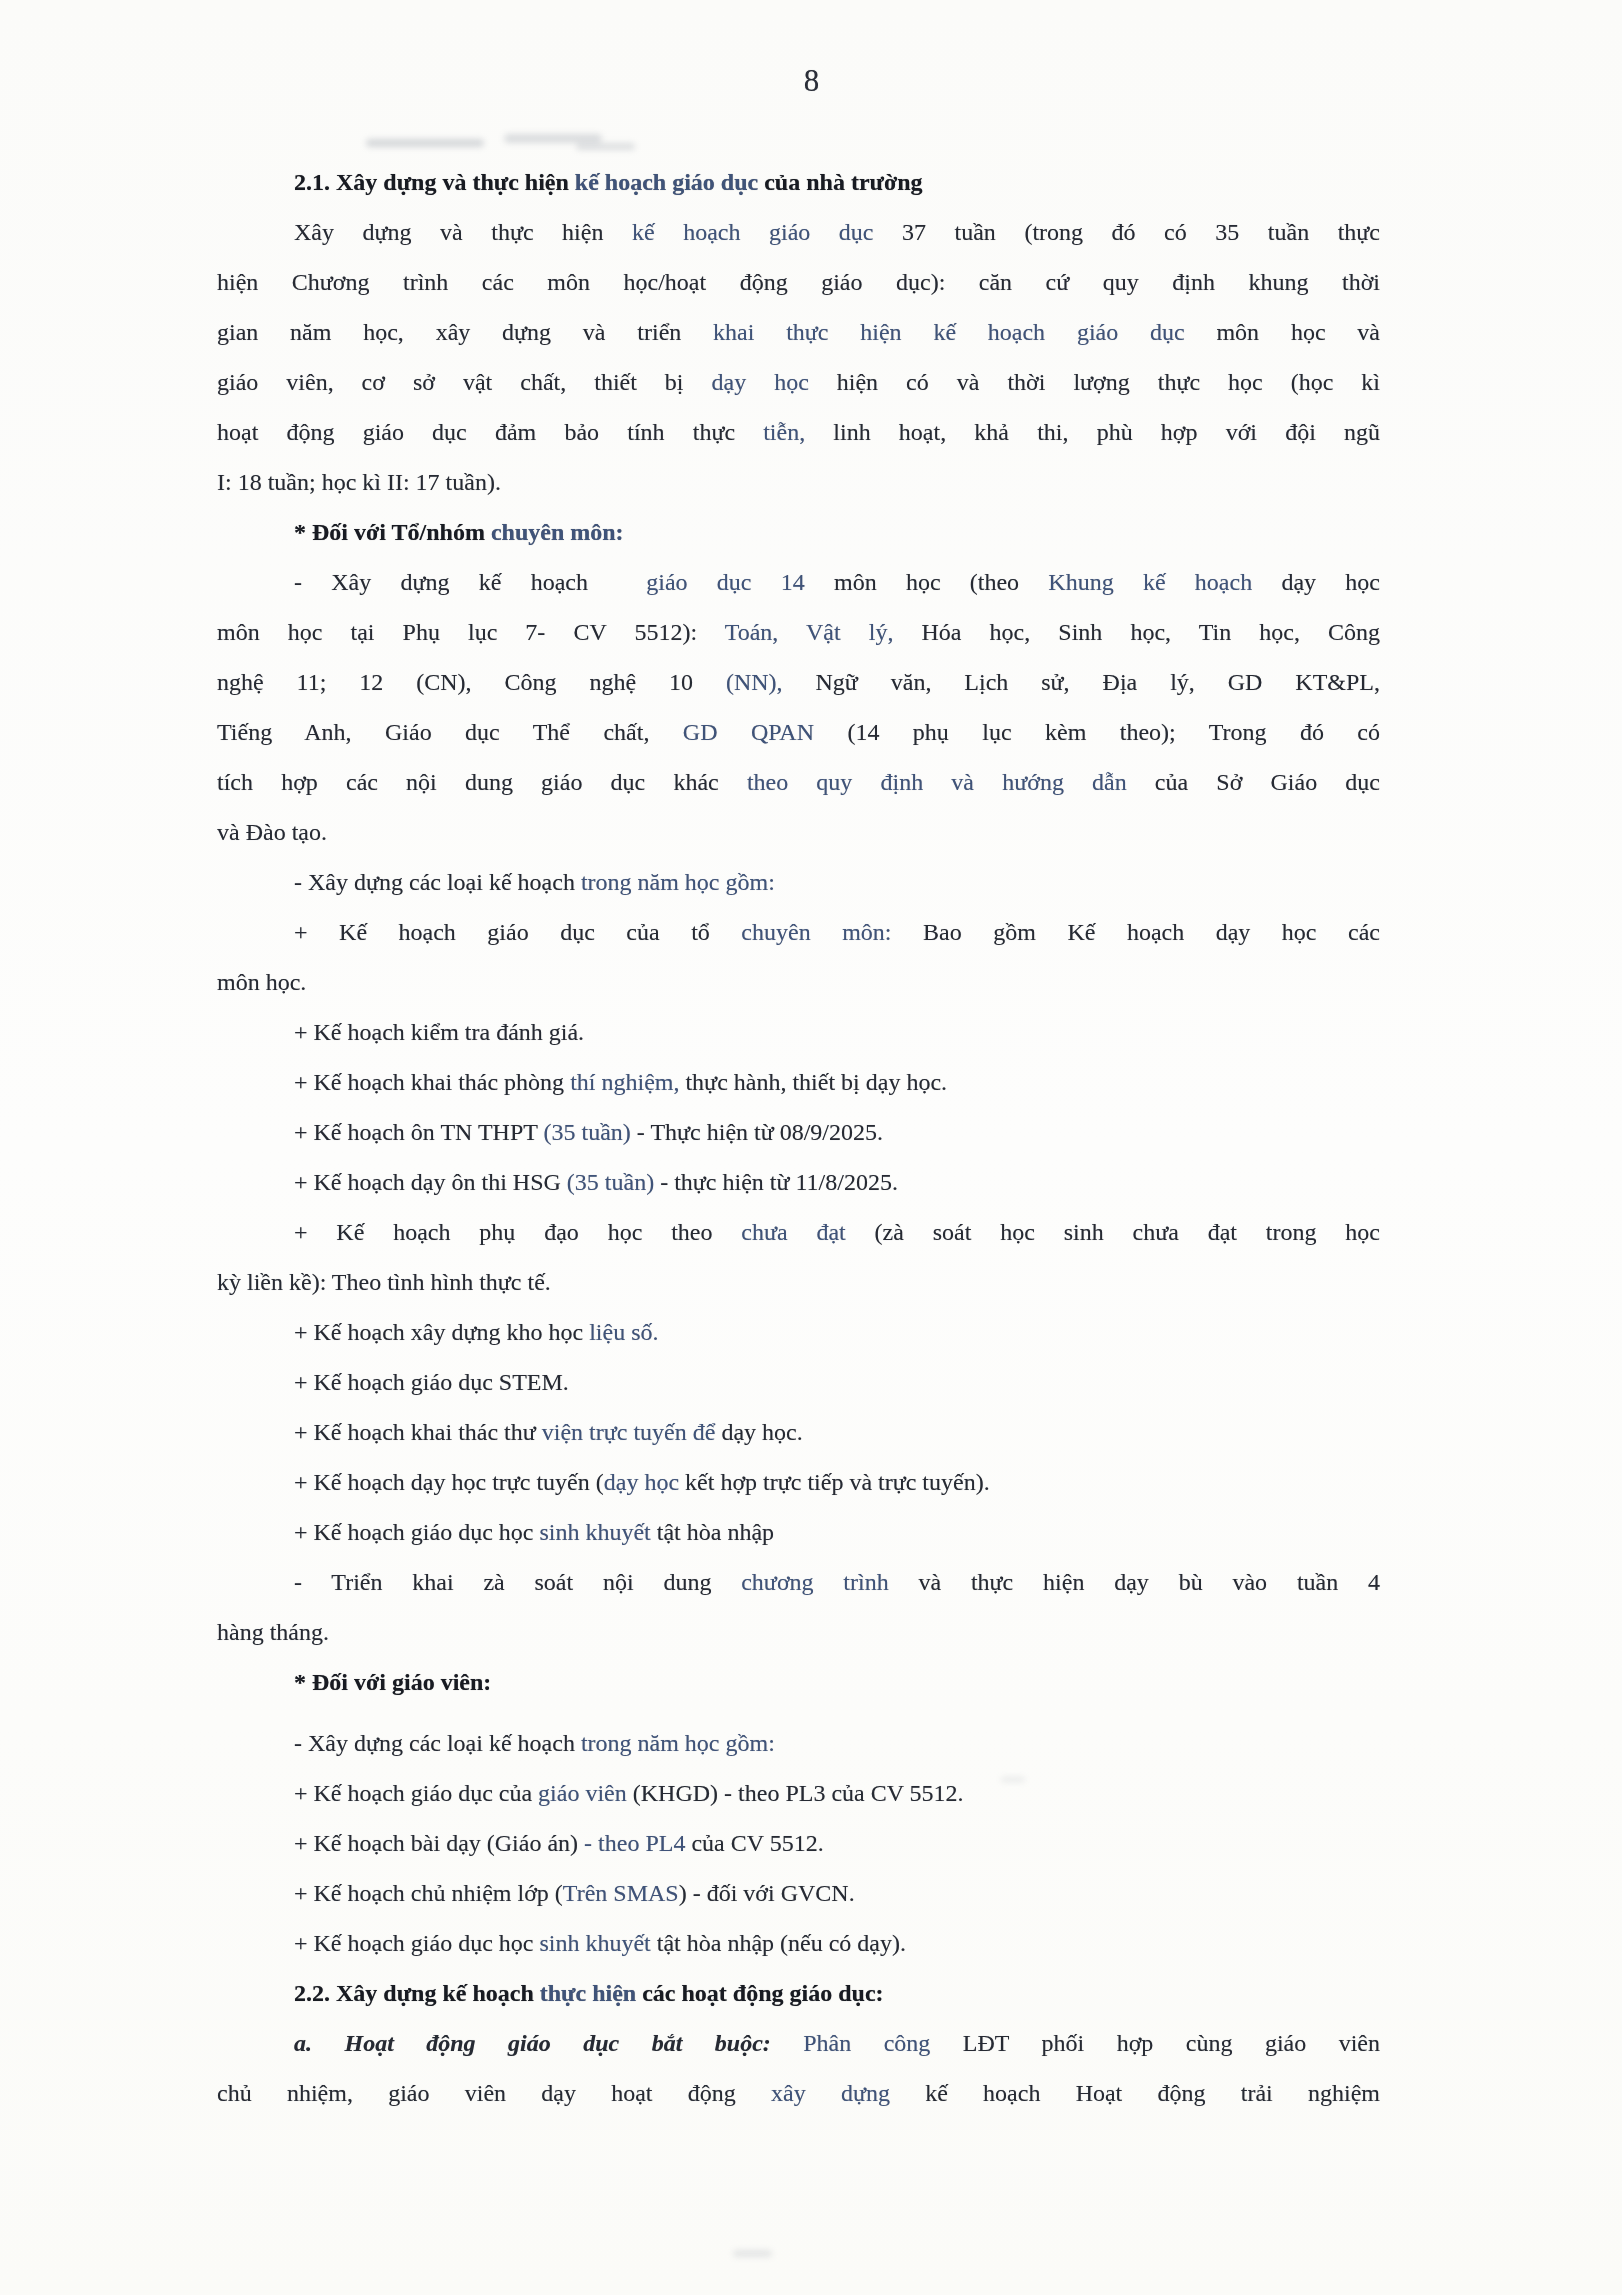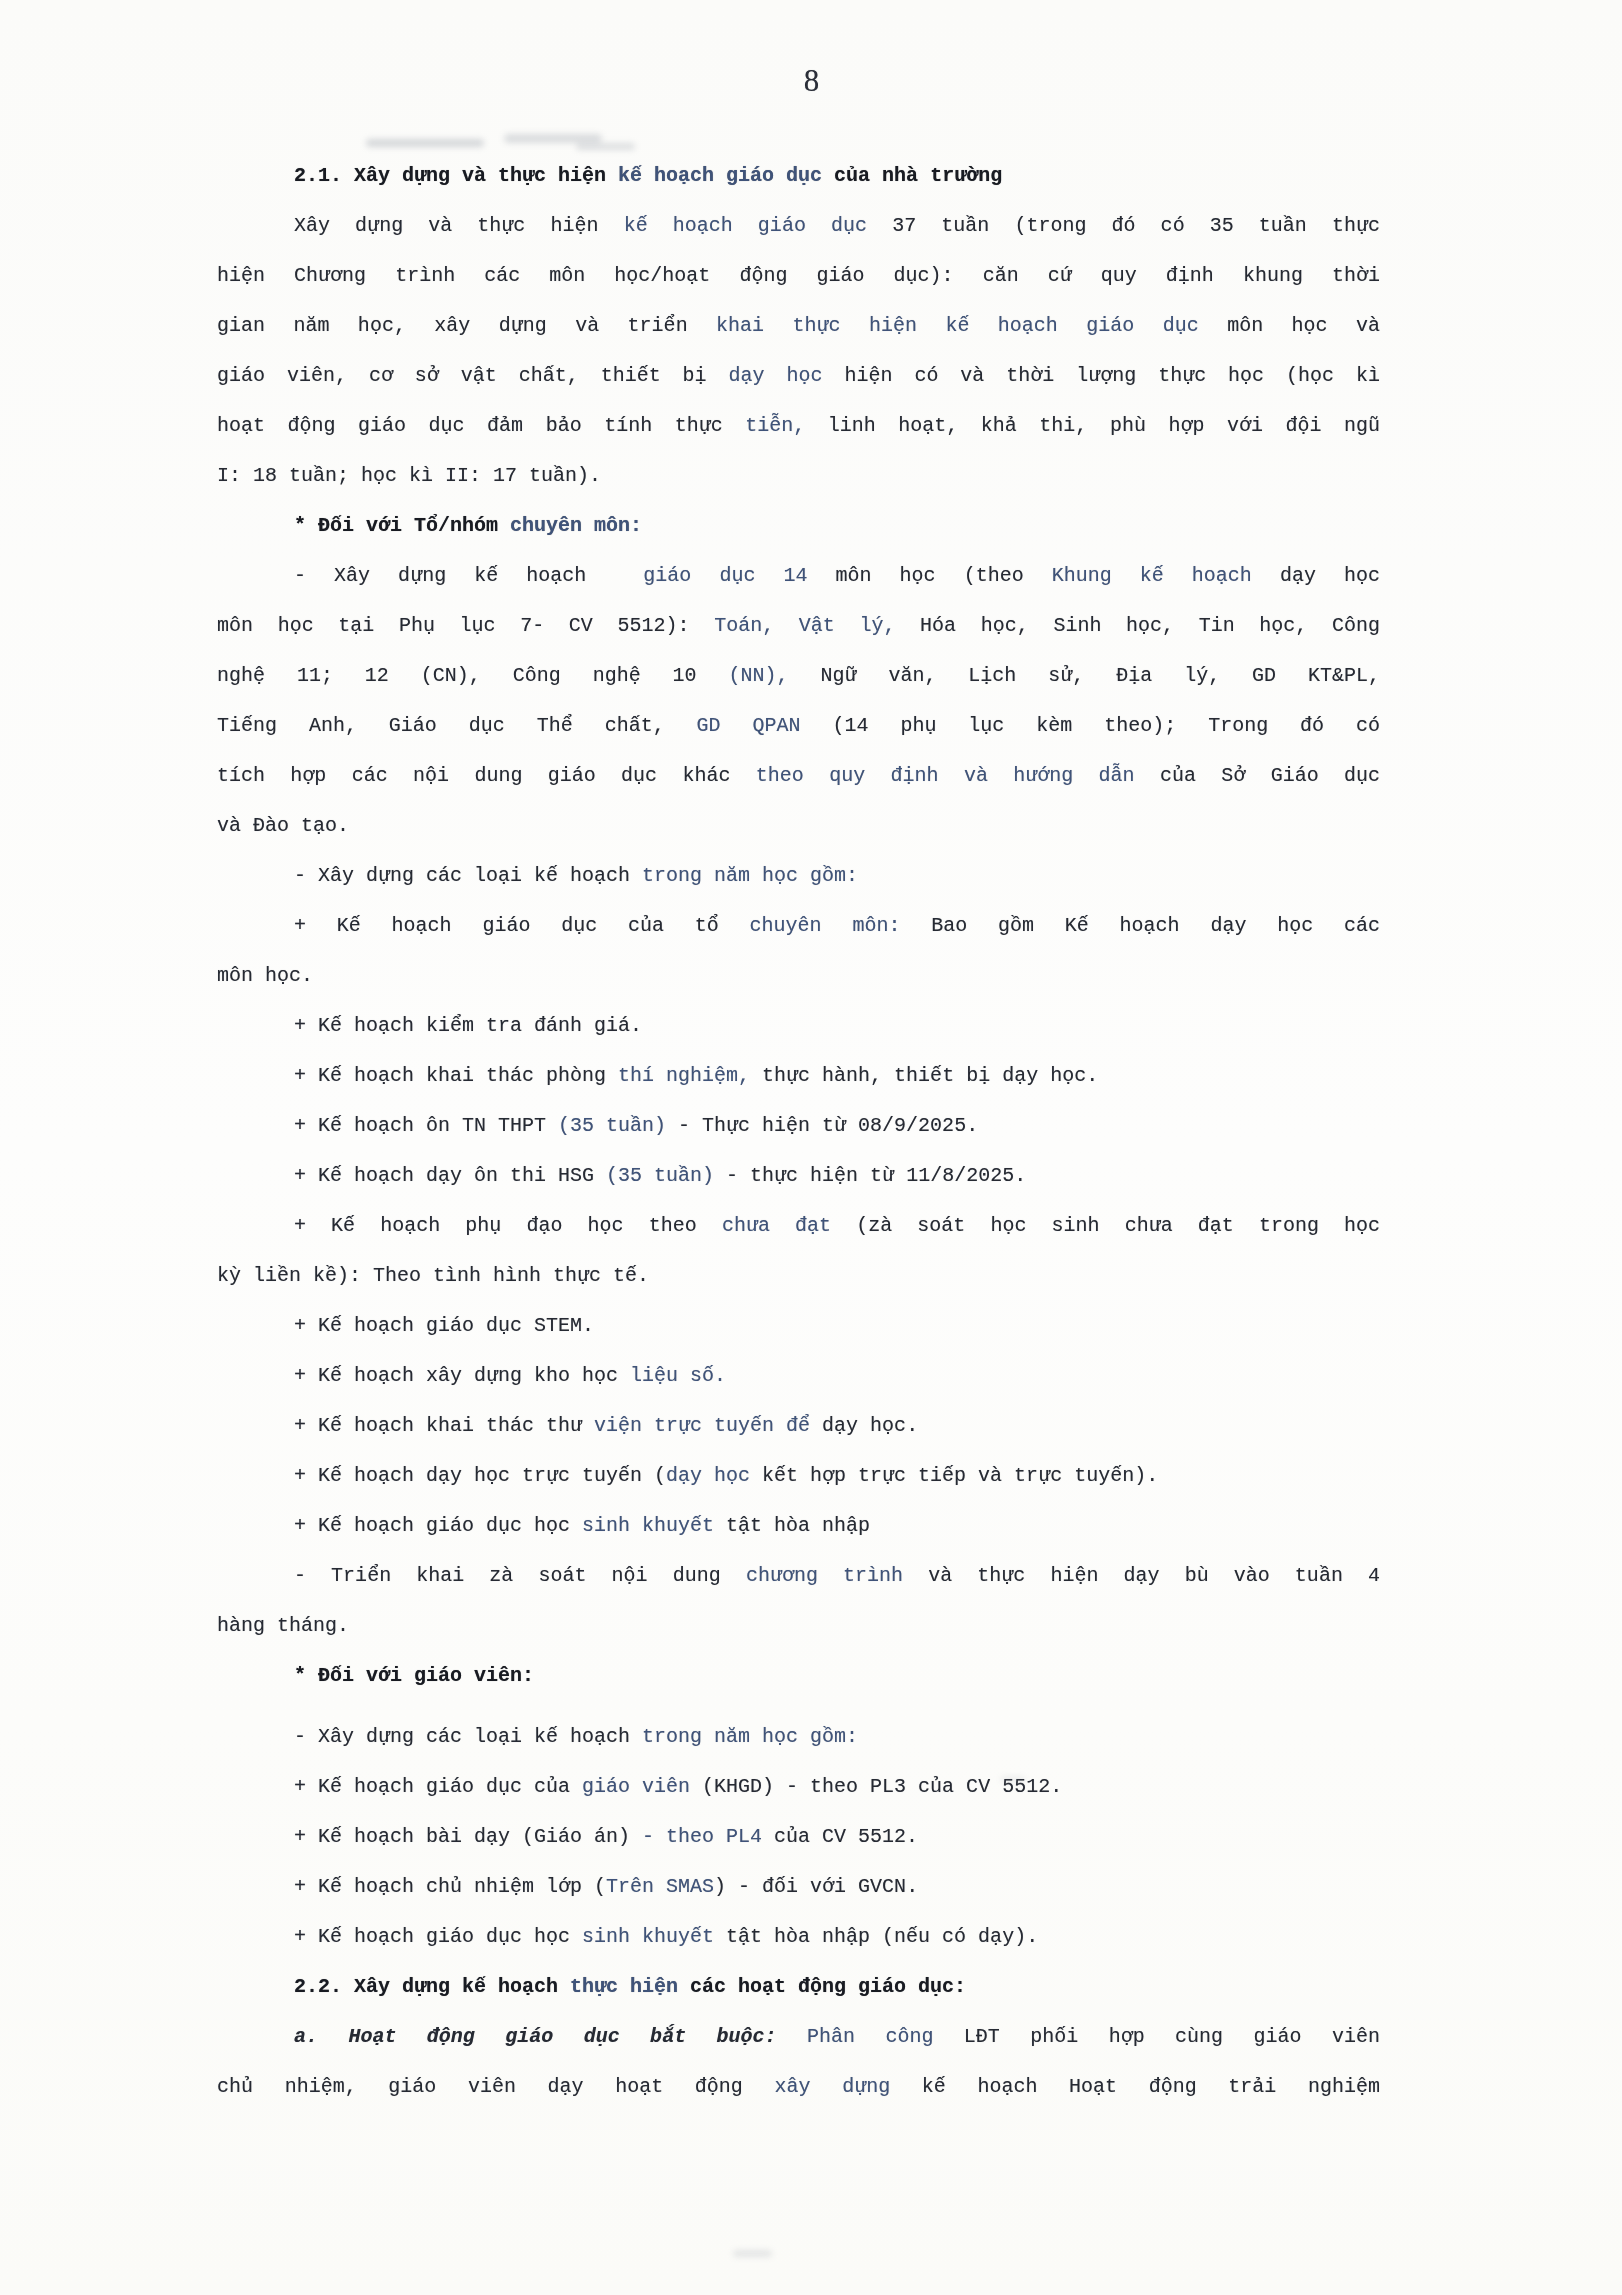--- a/index.html
+++ b/index.html
@@ -10,24 +10,23 @@
     color:#262a33;
     overflow:hidden;
   }
   .page{position:absolute;inset:0;background:linear-gradient(180deg,#fbfbf9 0%,#fdfdfc 50%,#fbfbf8 100%);}
   .pageno{
     position:absolute;top:63px;left:0;width:100%;
     text-align:center;font-size:31px;color:#2a2e38;
     text-shadow:0 0 0.7px rgba(40,44,56,.45);
   }
   .content{
-    position:absolute;left:217px;top:151px;width:1163px;
-    font-size:20px;
+    position:absolute;left:217px;top:157px;width:1163px;
+    font-size:24px;
     text-shadow:0 0 0.7px rgba(40,44,56,.38);
-    font-family:Liberation Mono, monospace;
   }
   .line{
     height:50px;line-height:50px;white-space:nowrap;
     text-align:left;
   }
   .line.just{white-space:normal;text-align:justify;text-align-last:justify;}
   .line.ind{padding-left:77px;}
   .line.b{font-weight:bold;color:#181b22;text-shadow:0 0 0.7px rgba(16,18,24,.55);}
   .line.gap{margin-top:10.5px;}
   .smudge{position:absolute;background:#8f96a0;filter:blur(3.3px);border-radius:5.2px;pointer-events:none;}
@@ -54,22 +53,22 @@
       <div class="line"><span>và Đào tạo.</span></div>
       <div class="line ind"><span>- Xây dựng các loại kế hoạch </span><span style="color: rgb(63, 83, 121);">trong năm học gồm:</span></div>
       <div class="line ind just"><span>+ Kế hoạch giáo dục của tổ </span><span style="color: rgb(63, 83, 121);">chuyên môn:</span><span> Bao gồm Kế hoạch dạy học các</span></div>
       <div class="line"><span>môn học.</span></div>
       <div class="line ind"><span>+ Kế hoạch kiểm tra đánh giá.</span></div>
       <div class="line ind"><span>+ Kế hoạch khai thác phòng </span><span style="color: rgb(63, 83, 121);">thí nghiệm,</span><span> thực hành, thiết bị dạy học.</span></div>
       <div class="line ind"><span>+ Kế hoạch ôn TN THPT </span><span style="color: rgb(63, 83, 121);">(35 tuần)</span><span> - Thực hiện từ 08/9/2025.</span></div>
       <div class="line ind"><span>+ Kế hoạch dạy ôn thi HSG </span><span style="color: rgb(63, 83, 121);">(35 tuần)</span><span> - thực hiện từ 11/8/2025.</span></div>
       <div class="line ind just"><span>+ Kế hoạch phụ đạo học theo </span><span style="color: rgb(63, 83, 121);">chưa đạt</span><span> (zà soát học sinh chưa đạt trong học</span></div>
       <div class="line"><span>kỳ liền kề): Theo tình hình thực tế.</span></div>
+      <div class="line ind"><span>+ Kế hoạch xây dựng kho học </span><span style="color: rgb(63, 83, 121);">liệu số.</span></div>
       <div class="line ind"><span>+ Kế hoạch giáo dục STEM.</span></div>
-      <div class="line ind"><span>+ Kế hoạch xây dựng kho học </span><span style="color: rgb(63, 83, 121);">liệu số.</span></div>
       <div class="line ind"><span>+ Kế hoạch khai thác thư </span><span style="color: rgb(63, 83, 121);">viện trực tuyến để</span><span> dạy học.</span></div>
       <div class="line ind"><span>+ Kế hoạch dạy học trực tuyến (</span><span style="color: rgb(63, 83, 121);">dạy học</span><span> kết hợp trực tiếp và trực tuyến).</span></div>
       <div class="line ind"><span>+ Kế hoạch giáo dục học </span><span style="color: rgb(63, 83, 121);">sinh khuyết</span><span> tật hòa nhập</span></div>
       <div class="line ind just"><span>- Triển khai zà soát nội dung </span><span style="color: rgb(63, 83, 121);">chương trình</span><span> và thực hiện dạy bù vào tuần 4</span></div>
       <div class="line"><span>hàng tháng.</span></div>
       <div class="line ind b"><span>* Đối với giáo viên:</span></div>
       <div class="line ind gap"><span>- Xây dựng các loại kế hoạch </span><span style="color: rgb(63, 83, 121);">trong năm học gồm:</span></div>
       <div class="line ind"><span>+ Kế hoạch giáo dục của </span><span style="color: rgb(63, 83, 121);">giáo viên</span><span> (KHGD) - theo PL3 của CV 5512.</span></div>
       <div class="line ind"><span>+ Kế hoạch bài dạy (Giáo án) </span><span style="color: rgb(63, 83, 121);">- theo PL4</span><span> của CV 5512.</span></div>
       <div class="line ind"><span>+ Kế hoạch chủ nhiệm lớp (</span><span style="color: rgb(63, 83, 121); text-align: center;">Trên SMAS</span><span>) - đối với GVCN.</span></div>

